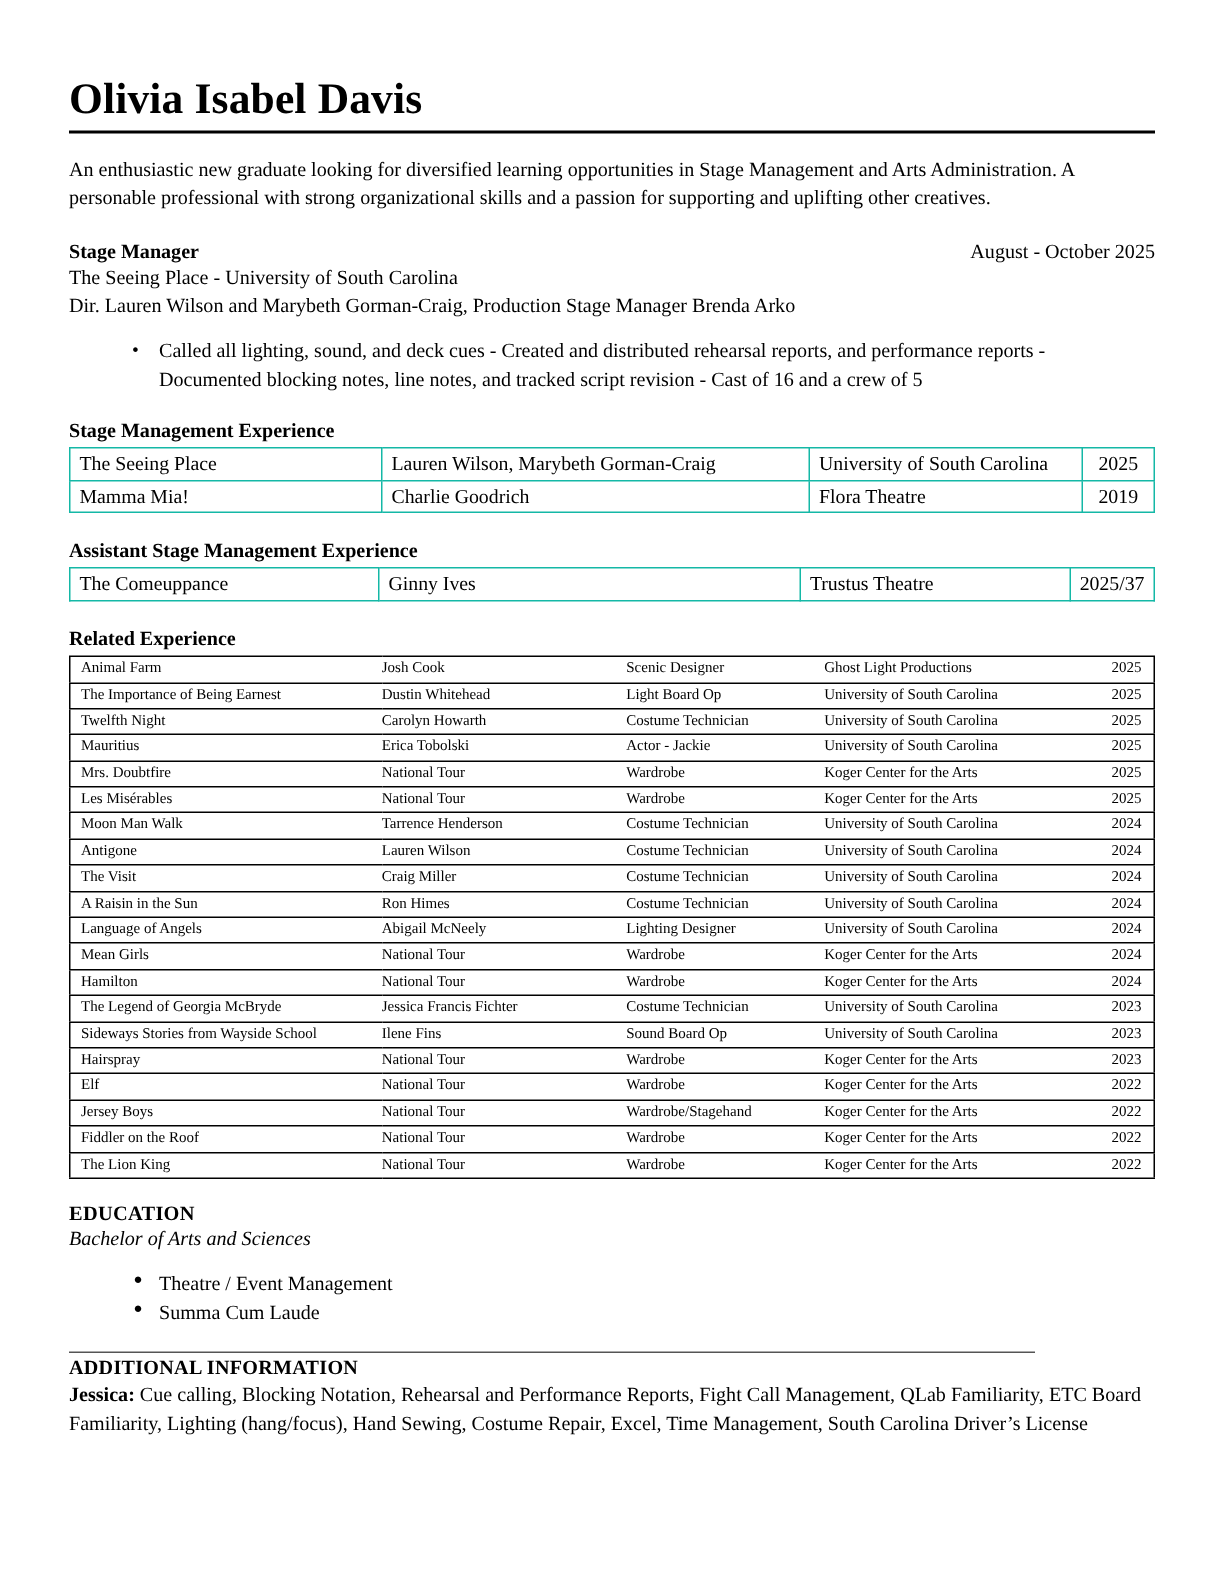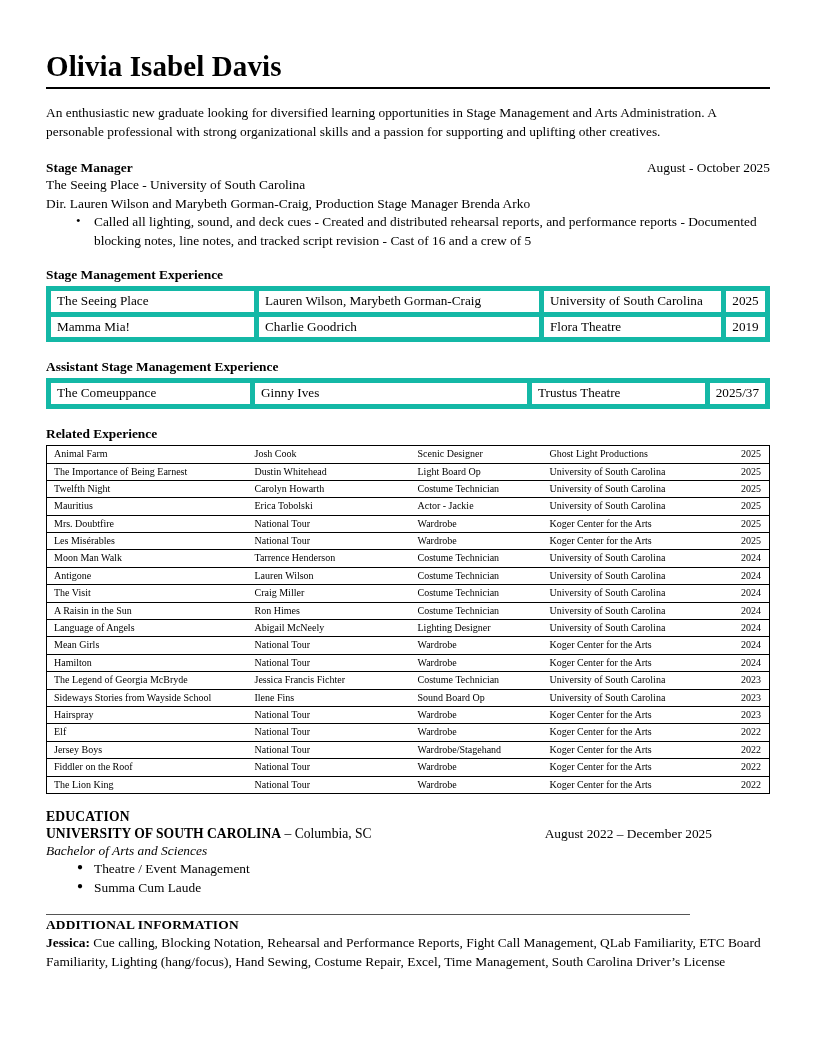--- a/index.html
+++ b/index.html
@@ -67,21 +67,21 @@
     font-weight: bold;
   }
   .job-date {
     font-size: 13.4px;
   }
   .job-line {
     font-size: 13.4px;
     line-height: 1.38;
   }
   ul.bul {
-    margin: 0;
+    margin: 12px;
     padding-left: 48px;
     list-style: none;
   }
   ul.bul li {
     font-size: 13.4px;
     line-height: 1.37;
     position: relative;
     padding-left: 0;
   }
   ul.bul li::before {
@@ -106,21 +106,21 @@
     margin-bottom: 3px;
   }
 
   
   table.grid {
     width: 100%;
     border-collapse: collapse;
     font-size: 13.2px;
   }
   table.grid td {
-    border: 5px solid #14b8a6;
+    border: 1px solid #14b8a6;
     padding: 1px 6px 2px 6px;
     line-height: 1.34;
     vertical-align: top;
     margin-left: 28px;
   }
   table.grid td.yr {
     text-align: center;
     white-space: nowrap;
   }
 
@@ -385,24 +385,20 @@
           <td class="c0">The Lion King</td>
           <td class="c1">National Tour</td>
           <td class="c2">Wardrobe</td>
           <td class="c3">Koger Center for the Arts</td>
           <td class="c4">2022</td>
         </tr>
       </tbody>
     </table>
 
   <div class="edu-head">EDUCATION</div>
-  <div class="edu-row">
-    <div class="edu-school"><b>UNIVERSITY OF SOUTH CAROLINA</b><span> – Columbia, SC</span></div>
-    <div class="edu-date">August 2022 – December 2025</div>
-  </div>
   <div class="edu-degree">Bachelor of Arts and Sciences</div>
   <ul class="bul round" id="edu-bullets">
       <li>Theatre / Event Management</li>
       <li>Summa Cum Laude</li>
     </ul>
 
   <div class="thin-rule w1"></div>
   <div class="block-head">ADDITIONAL INFORMATION</div>
   <div class="skills"><b>Jessica:</b><span> Cue calling, Blocking Notation, Rehearsal and Performance Reports, Fight Call Management, QLab Familiarity, ETC Board Familiarity, Lighting (hang/focus), Hand Sewing, Costume Repair, Excel, Time Management, South Carolina Driver’s License</span></div>
 

